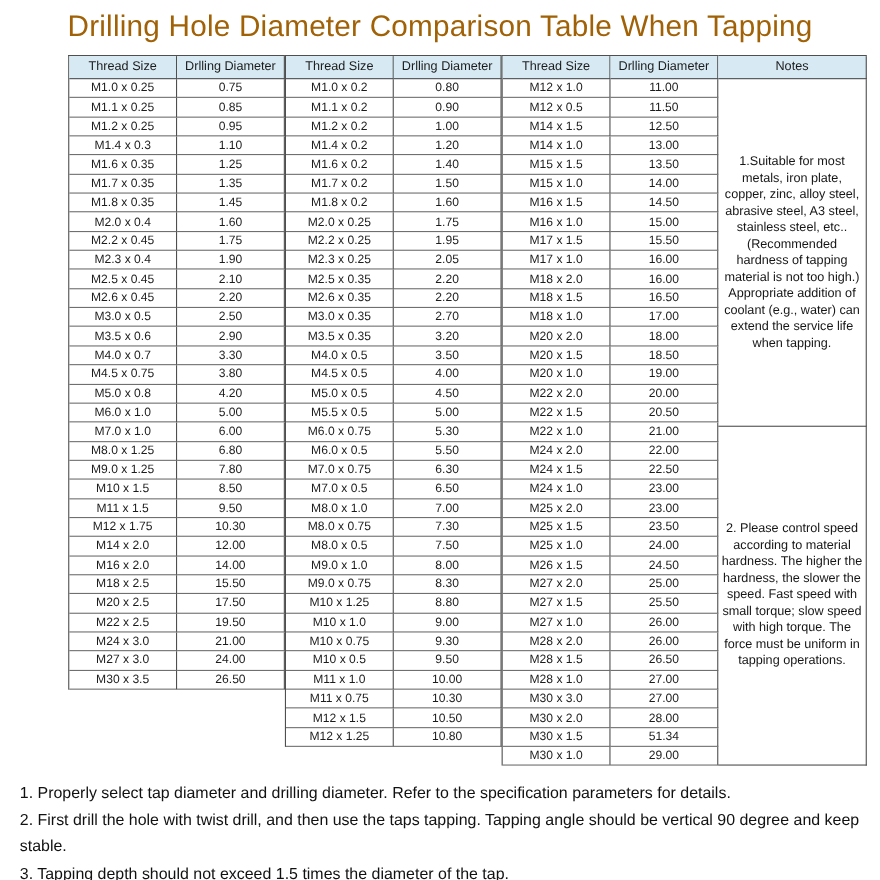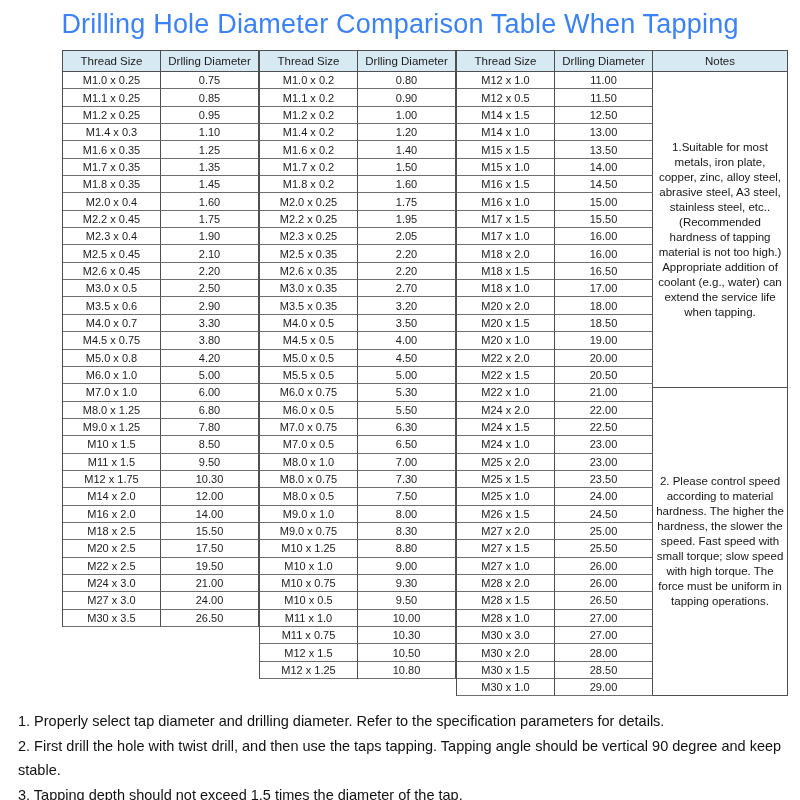--- a/index.html
+++ b/index.html
@@ -9,21 +9,21 @@
     --ink:#1c1c1c;
     --rh:17.35px;          
   }
   html,body{margin:0;padding:0;background:#ffffff;}
   .page{
     position:relative;width:800px;height:800px;background:#ffffff;
     font-family:"Liberation Sans", sans-serif;color:var(--ink);overflow:hidden;
   }
   .title{
     margin:0;padding-top:9px;text-align:center;
-    font-size:27px;font-weight:400;letter-spacing:.2px;color:#3b82f6;
+    font-size:27px;font-weight:400;letter-spacing:.2px;color:#a16207;
   }
   .tablewrap{
     display:flex;align-items:flex-start;
     margin:10px 0 0 62px;width:582px;
   }
   .pair{
     box-sizing:border-box;width:197px;flex:0 0 197px;
     border-top:1px solid var(--bd);border-left:1px solid var(--bd);
     display:flex;flex-direction:column;
   }
@@ -489,21 +489,21 @@
         <div class="drow">
           <div class="cell c-thread">M30 x 3.0</div>
           <div class="cell c-drill">27.00</div>
         </div>
         <div class="drow">
           <div class="cell c-thread">M30 x 2.0</div>
           <div class="cell c-drill">28.00</div>
         </div>
         <div class="drow">
           <div class="cell c-thread">M30 x 1.5</div>
-          <div class="cell c-drill">28.50</div>
+          <div class="cell c-drill">51.34</div>
         </div>
         <div class="drow">
           <div class="cell c-thread">M30 x 1.0</div>
           <div class="cell c-drill">29.00</div>
         </div>
       </div>
 
     <div class="notes-col">
       <div class="hrow">
         <div class="cell hcell c-notes">Notes</div>

